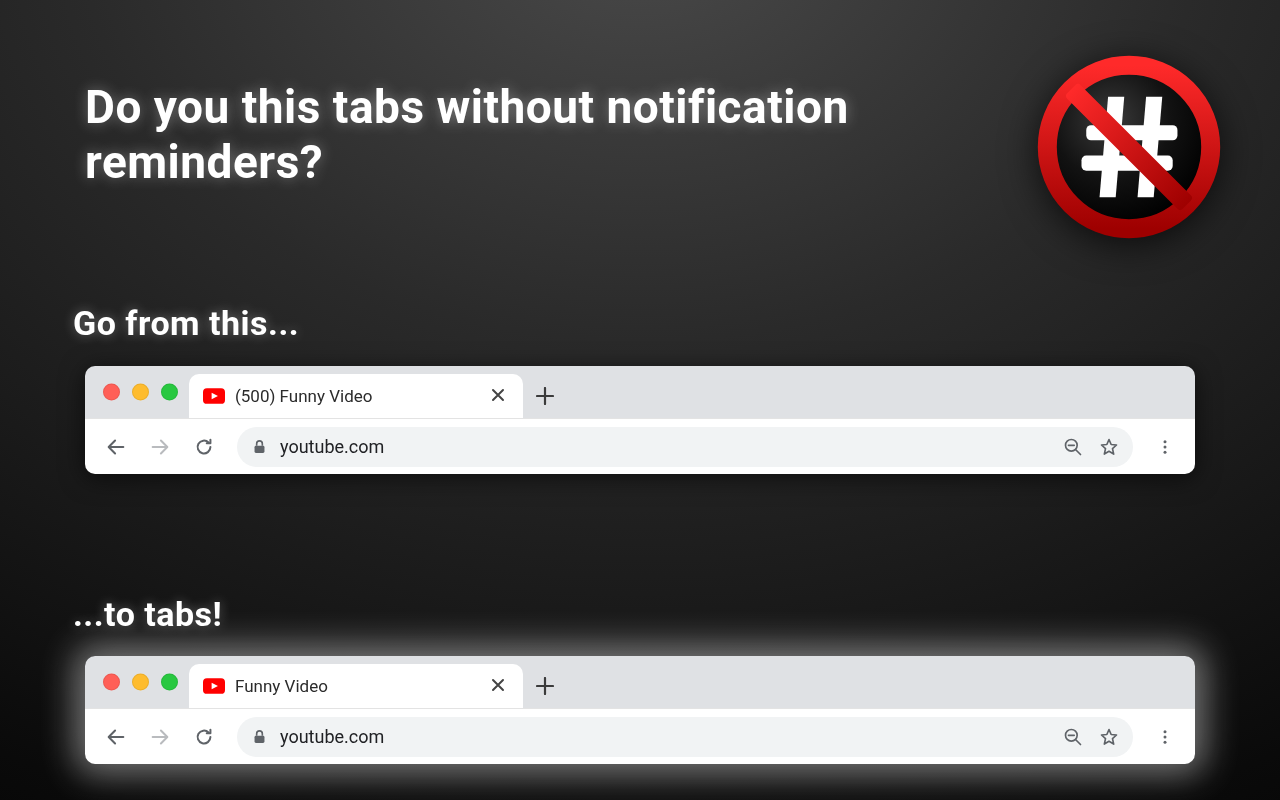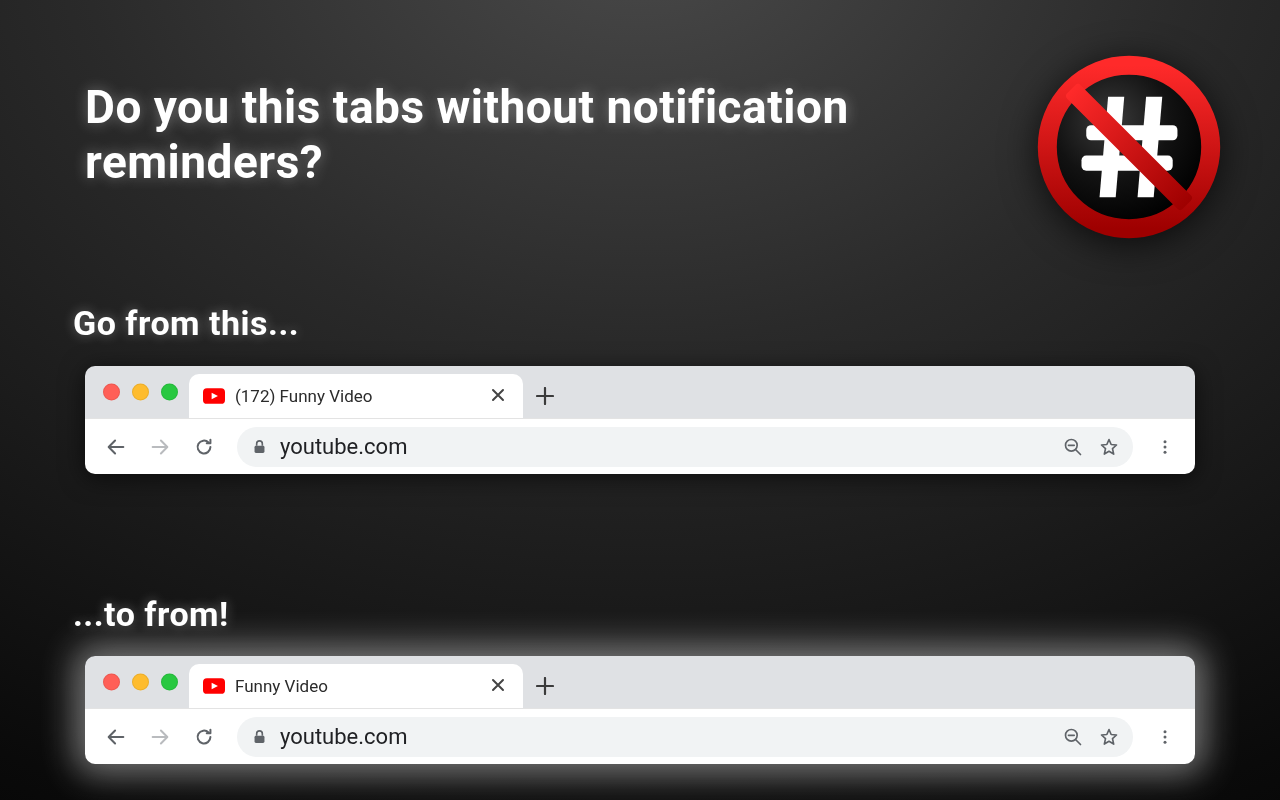--- a/index.html
+++ b/index.html
@@ -121,21 +121,21 @@
 
   .omnibox {
     flex: 1;
     height: 40px;
     background: #f1f3f4;
     border-radius: 20px;
     display: flex;
     align-items: center;
     padding: 0 14px;
     margin: 4px 8px;
-    font-size: 22px;
+    font-size: 18px;
     color: #202124;
     gap: 12px;
     justify-content: space-between;
   }
   .omnibox .lock { color: #5f6368; display: flex; }
   .omnibox .right-icons { margin-left: auto; display: flex; gap: 16px; color: #5f6368; }
   .omnibox .right-icons .ic { display: flex; align-items: center; }
 
   .menubtn {
     width: 36px; height: 38px;
@@ -186,21 +186,21 @@
       <div class="tl tl-y"></div>
       <div class="tl tl-g"></div>
     </div>
     <div class="tab">
       <span class="favicon">
         <svg class="yt-icon" viewBox="0 0 28 20">
             <rect width="28" height="20" rx="5" fill="#ff0000"></rect>
             <path d="M11 6 L19 10 L11 14 Z" fill="#fff"></path>
           </svg>
       </span>
-      <span class="title">(172) Funny Video</span>
+      <span class="title">(500) Funny Video</span>
       <span class="close">
         <svg width="14" height="14" viewBox="0 0 14 14">
             <path d="M2 2 L12 12 M12 2 L2 12" stroke="#444" stroke-width="2" stroke-linecap="round"></path>
           </svg>
       </span>
     </div>
     <div class="newtab">
       <svg width="18" height="18" viewBox="0 0 18 18">
           <path d="M9 1 V17 M1 9 H17" stroke="#3b3b3b" stroke-width="2.2" stroke-linecap="round"></path>
         </svg>
@@ -249,21 +249,21 @@
     <div class="menubtn">
       <svg width="18" height="18" viewBox="0 0 24 24">
           <circle cx="12" cy="5" r="2" fill="currentColor"></circle>
           <circle cx="12" cy="12" r="2" fill="currentColor"></circle>
           <circle cx="12" cy="19" r="2" fill="currentColor"></circle>
         </svg>
     </div>
   </div>
 </div>
 
-<div class="sub sub-2">...to from!</div>
+<div class="sub sub-2">...to tabs!</div>
 
 <div class="browser browser-2">
   <div class="tabstrip">
     <div class="traffic">
       <div class="tl tl-r"></div>
       <div class="tl tl-y"></div>
       <div class="tl tl-g"></div>
     </div>
     <div class="tab">
       <span class="favicon">

